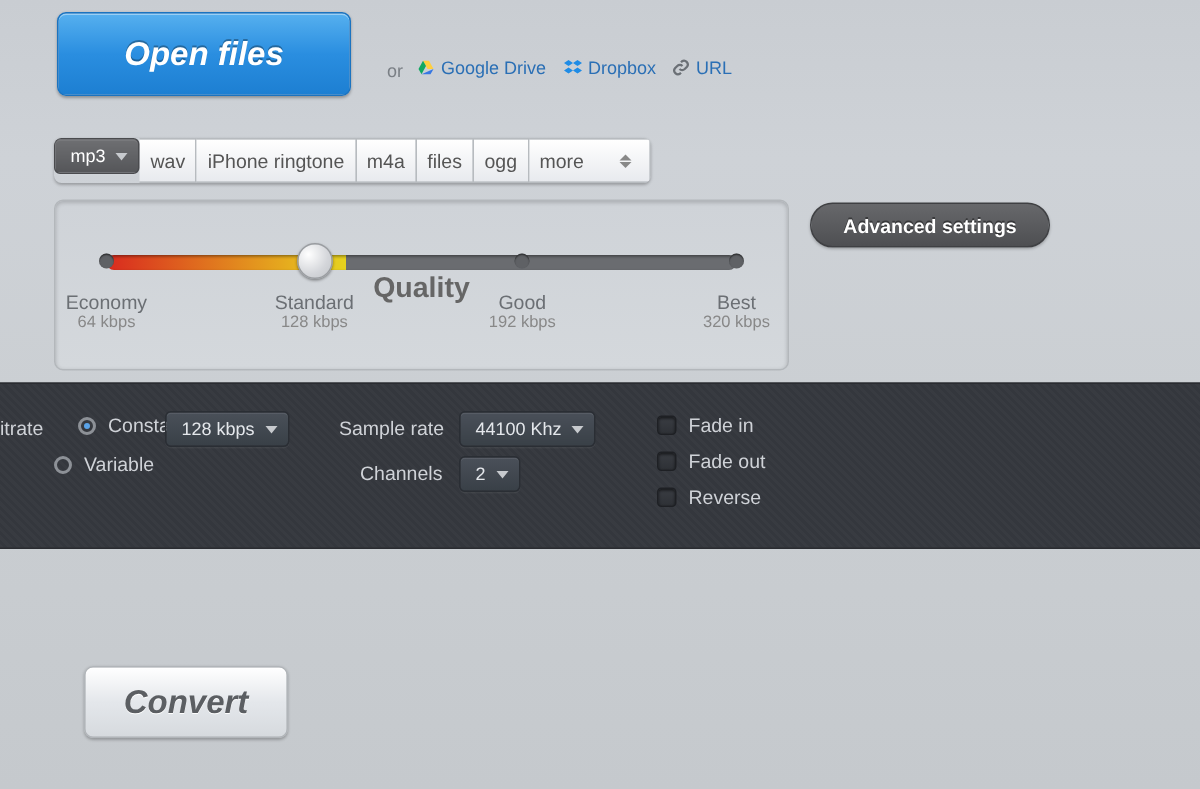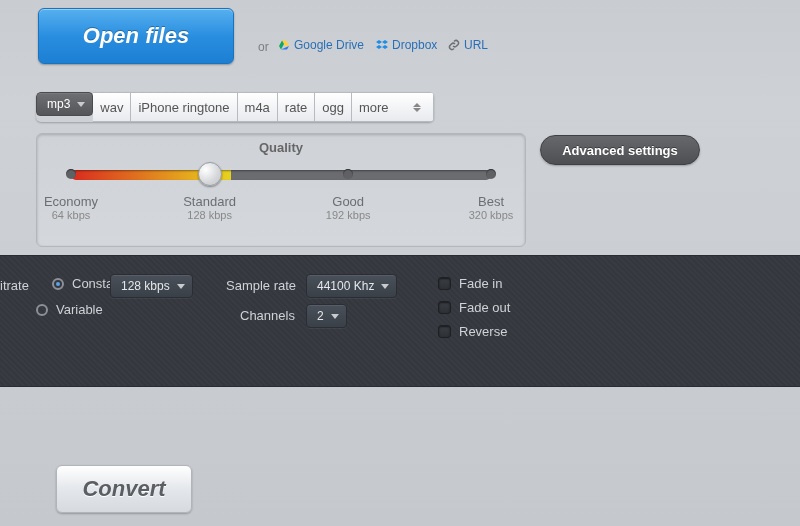--- a/index.html
+++ b/index.html
@@ -54,21 +54,21 @@
   .tab .chev::after  { content: ""; border-left: 4px solid transparent; border-right: 4px solid transparent; border-top: 4px solid #888; }
 
   
   .quality-row { position: relative; height: 128px; }
   .quality-panel {
     position: absolute; left: 36px; top: 6px; width: 490px; height: 114px;
     background: linear-gradient(#cfd3d8, #d4d8dc);
     border: 1px solid #b3b7bb; border-radius: 6px;
     box-shadow: inset 0 1px 3px rgba(0,0,0,.2);
   }
-  .q-title { text-align: center; font-size: 13px; color: #666; padding-top: 6px; font-weight: bold; }
+  .q-title { text-align: center; font-size: 19px; color: #666; padding-top: 6px; font-weight: bold; margin-top: 42px; }
   .slider {
     position: absolute; left: 34px; right: 34px; top: 36px; height: 10px;
     background: linear-gradient(to right, #d92a1f 0%, #e6b21e 30%, #e6d21e 38%, #6a6c70 38%, #6a6c70 100%);
     border-radius: 5px; box-shadow: inset 0 1px 2px rgba(0,0,0,.4);
   }
   .tick { position: absolute; top: -1px; width: 10px; height: 10px; background: #5f6165; border-radius: 50%; box-shadow: inset 0 1px 1px rgba(0,0,0,.5); transform: translateX(-50%); }
   .handle {
     position: absolute; top: -8px; width: 24px; height: 24px;
     background: radial-gradient(circle at 30% 30%, #ffffff, #d4d6da 60%, #c2c5c9);
     border: 1px solid #9a9da1; border-radius: 50%;
@@ -83,21 +83,21 @@
     height: 30px; width: 160px; margin-bottom: 10px;
     border-radius: 16px; display: flex; align-items: center; justify-content: center;
     font-size: 13px; font-weight: bold; cursor: pointer;
     box-shadow: 0 1px 2px rgba(0,0,0,.25);
   }
   .sb-dark { background: linear-gradient(#67686b, #4e4f52); color: #fff; border: 1px solid #3f4043; text-shadow: 0 -1px 0 rgba(0,0,0,.4); }
   .sb-light{ background: linear-gradient(#eceef1, #d7dade); color: #5a5d61; border: 1px solid #b8bcc0; text-shadow: 0 1px 0 #fff; }
 
   
   .adv {
-    position: relative; height: 132px;
+    position: relative; height: 111px;
     background: #34373d;
     background-image:
       repeating-linear-gradient(45deg, rgba(255,255,255,.02) 0 2px, transparent 2px 4px);
     border-top: 1px solid #2a2c31; border-bottom: 1px solid #2a2c31;
     color: #cfd2d7; font-size: 13px;
   }
   .adv .lbl { color: #cfd2d7; }
   .adv .group { position: absolute; display: flex; align-items: center; gap: 8px; }
   #bitrate-lbl { left: 0; top: 22px; }
   #bitrate-constant { left: 52px; top: 20px; }
@@ -183,21 +183,21 @@
       <div class="tab">
         <span>wav</span>
       </div>
       <div class="tab">
         <span>iPhone ringtone</span>
       </div>
       <div class="tab">
         <span>m4a</span>
       </div>
       <div class="tab">
-        <span>rate</span>
+        <span>files</span>
       </div>
       <div class="tab">
         <span>ogg</span>
       </div>
       <div class="tab more">
         <span>more</span>
         <span class="chev"></span>
       </div>
     </div>
 </div>

